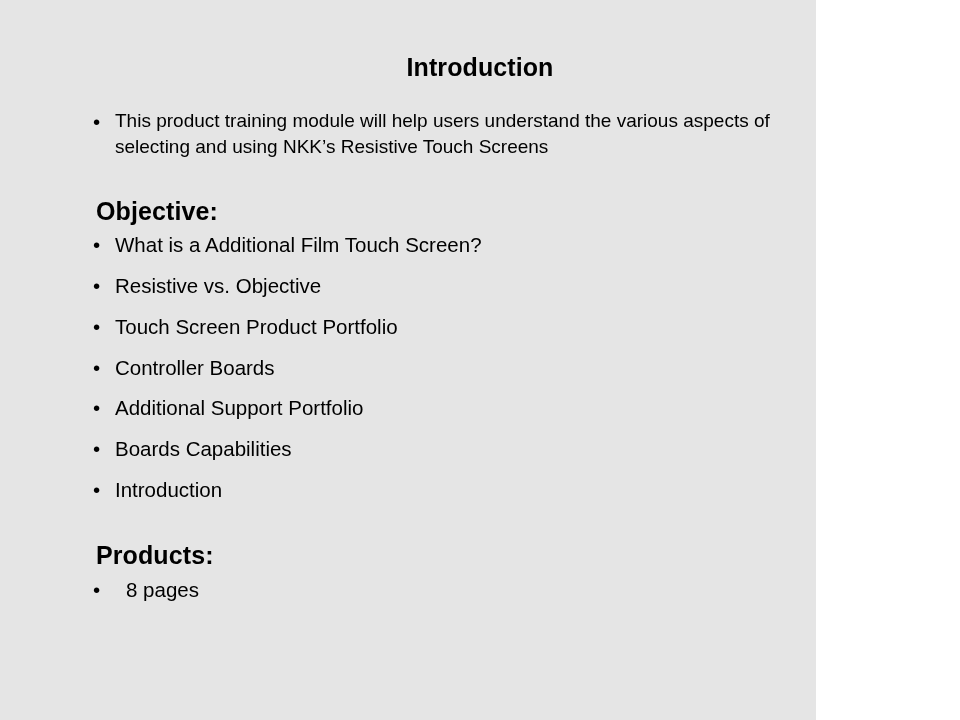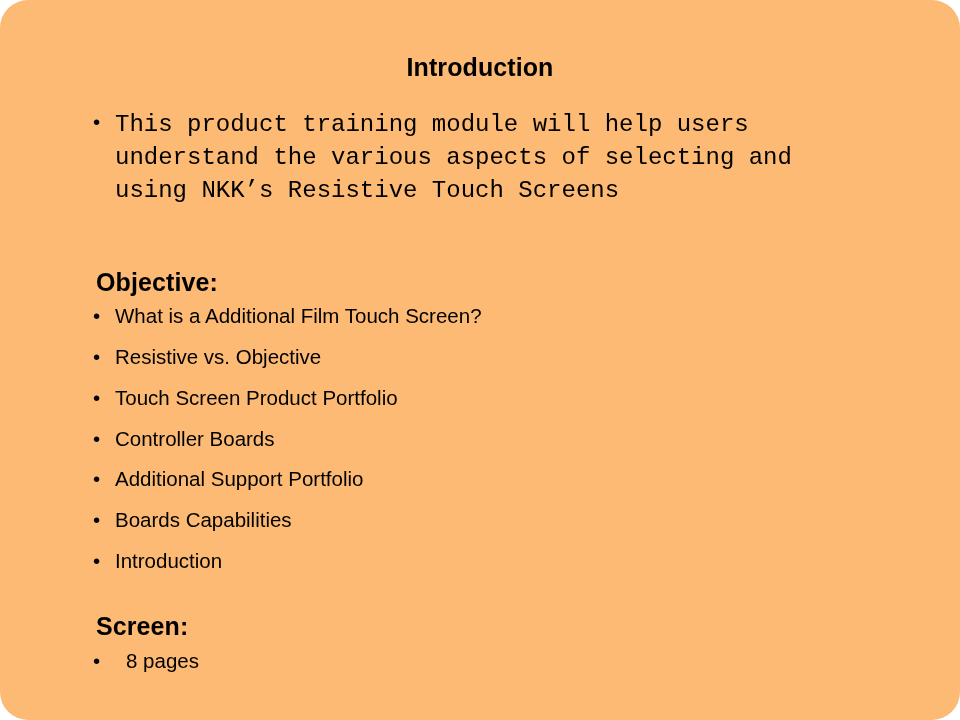--- a/index.html
+++ b/index.html
@@ -11,25 +11,24 @@
     width: 960px;
     height: 720px;
     overflow: hidden;
     font-family: "Liberation Sans", sans-serif;
     color: #000000;
     -webkit-font-smoothing: antialiased;
   }
 
   .slide {
     position: relative;
-    width: 960px;
+    width: 816px;
     height: 720px;
-    background: #fdba74;
+    background: #e5e5e5;
     box-sizing: border-box;
-    border-radius: 28px;
   }
 
   
   .slide-title {
     position: absolute;
     top: 52px;
     left: 0;
     width: 960px;
     text-align: center;
     font-size: 25px;
@@ -82,29 +81,28 @@
     font-size: 20.5px;
     line-height: 1.33;
   }
 
   .bullet-item .bullet-text {
     display: block;
   }
 
   
   .purpose-para {
-    font-size: 24px;
+    font-size: 19px;
     line-height: 1.38;
     max-width: 730px;
-    font-family: Liberation Mono, monospace;
   }
 
   
   .gap-purpose-para { margin-top: 4px; }
-  .sec-objective { margin-top: 60px; }
+  .sec-objective { margin-top: 36px; }
   .objective-list { margin-top: 4px; }
   .objective-list .bullet-item { margin-bottom: 13.5px; }
   .sec-content { margin-top: 37px; }
   .content-list { margin-top: 5px; }
   .content-list .bullet-item { padding-left: 33px; }
   .content-list .bullet-dot { width: 33px; }
 </style>
 </head>
 <body>
 
@@ -153,21 +151,21 @@
           <span class="bullet-text">Boards Capabilities</span>
         </li>
         <li class="bullet-item">
           <span class="bullet-dot">•</span>
           <span class="bullet-text">Introduction</span>
         </li>
       </ul>
     </div>
 
     <div class="section sec-content">
-      <div class="section-heading">Screen:</div>
+      <div class="section-heading">Products:</div>
 
       <ul class="bullet-list content-list">
         <li class="bullet-item">
           <span class="bullet-dot">•</span>
           <span class="bullet-text">8 pages</span>
         </li>
       </ul>
     </div>
 
   </div>

